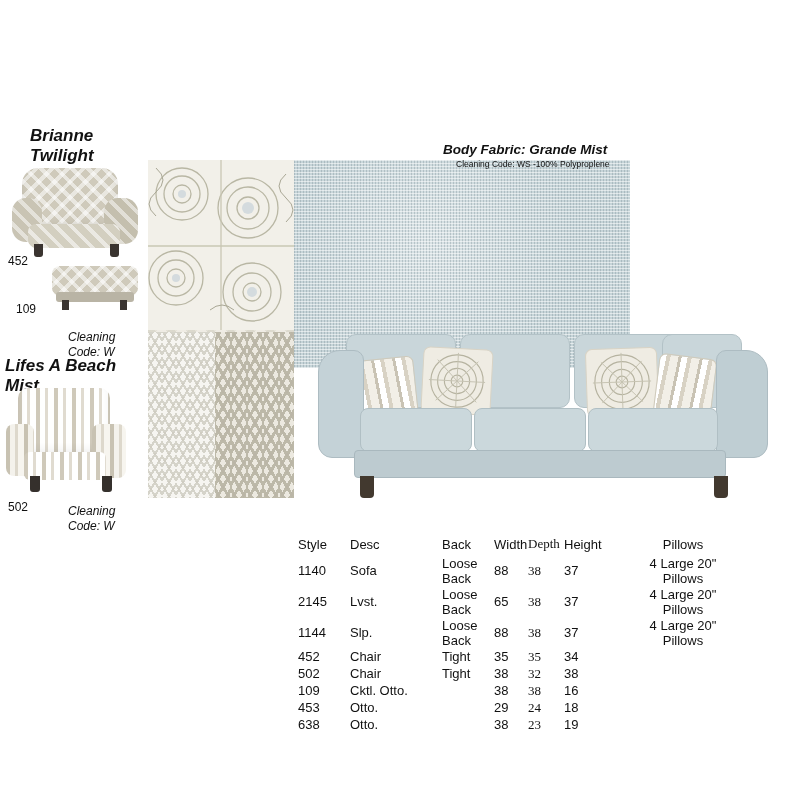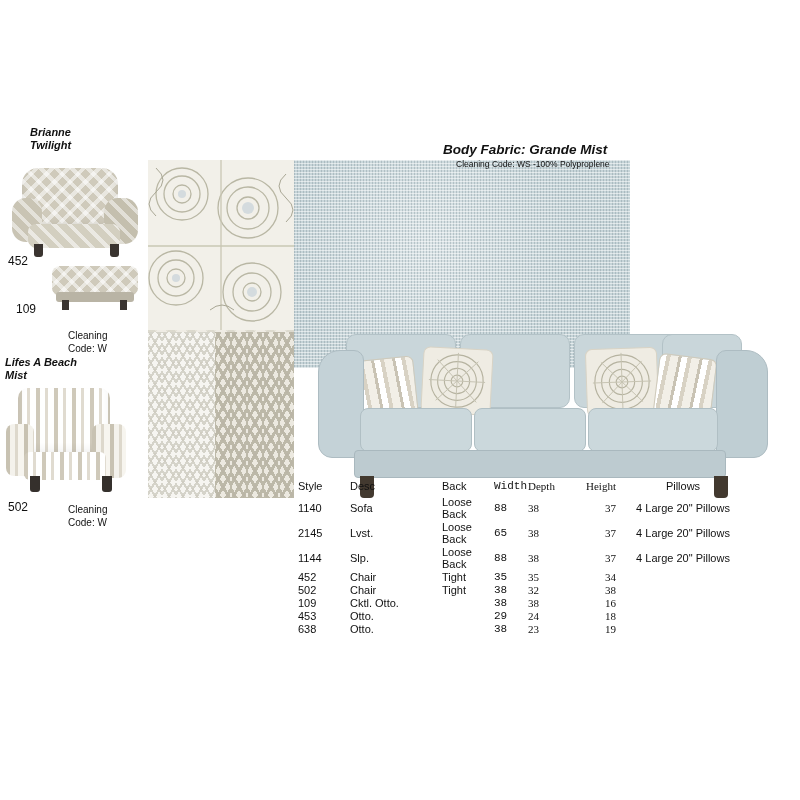--- a/index.html
+++ b/index.html
@@ -61,21 +61,21 @@
       repeating-linear-gradient(0deg, rgba(255,255,255,0.55) 0 1px, rgba(255,255,255,0) 1px 3px),
       repeating-linear-gradient(90deg, rgba(120,140,148,0.35) 0 1px, rgba(255,255,255,0) 1px 3px),
       radial-gradient(circle at 40% 40%, rgba(255,255,255,0.35), rgba(255,255,255,0) 60%);
   }
 
   
   .label-italic {
     position: absolute;
     font-style: italic;
     font-weight: bold;
-    font-size: 11px;
+    font-size: 17px;
     color: #111;
     line-height: 1.15;
     white-space: pre-line;
   }
   #label-brianne { left: 30px; top: 126px; }
   #label-lifes-a-beach { left: 5px; top: 356px; }
 
   #body-fabric-title {
     position: absolute;
     left: 443px; top: 142px;
@@ -91,21 +91,21 @@
   .style-number {
     position: absolute;
     font-size: 12px; color: #111;
   }
   #num-452 { left: 8px; top: 254px; }
   #num-109 { left: 16px; top: 302px; }
   #num-502 { left: 8px; top: 500px; }
 
   .cleaning-note {
     position: absolute;
-    font-size: 10px; color: #111;
+    font-size: 12px; font-style: italic; color: #111;
     line-height: 1.25; white-space: pre-line;
   }
   #cleaning-109 { left: 68px; top: 330px; }
   #cleaning-502 { left: 68px; top: 504px; }
 
   
   
   #chair-brianne {
     position: absolute; left: 12px; top: 168px; width: 140px; height: 90px;
   }
@@ -270,34 +270,34 @@
   #pillow-stripe-2 {
     left: 338px; top: 40px; width: 58px; height: 62px;
     background-image: repeating-linear-gradient(95deg,
       #ffffff 0 6px, #d8d2c4 6px 10px, #f2efe7 10px 18px, #c9c3b4 18px 21px);
     transform: rotate(7deg);
     border: 1px solid #cfcabb;
   }
 
   
   #spec-table {
-    position: absolute; left: 298px; top: 480px;
-    font-size: 11px; color: #111;
+    position: absolute; left: 298px; top: 536px;
+    font-size: 13px; color: #111;
     border-collapse: collapse;
   }
   #spec-table th {
     font-weight: normal; text-align: left; padding: 0 0 3px 0;
   }
   #spec-table td { padding: 0.5px 0; }
   #spec-table .c-style { width: 52px; }
   #spec-table .c-desc  { width: 72px; }
   #spec-table .c-back  { width: 72px; text-align: left; }
-  #spec-table .c-width { width: 34px; text-align: left; font-family: Liberation Mono, monospace; }
+  #spec-table .c-width { width: 34px; text-align: left; }
   #spec-table .c-depth { width: 36px; text-align: left; font-family: Liberation Serif, serif; }
-  #spec-table .c-height{ width: 52px; text-align: right; font-family: Liberation Serif, serif; }
+  #spec-table .c-height{ width: 52px; text-align: left; }
   #spec-table .c-pillows { width: 120px; text-align: center; }
   #spec-table th.c-back { padding-left: 20px; }
   #spec-table td.c-back { padding-left: 20px; }
   #spec-table th.c-pillows { padding-left: 14px; }
   #spec-table td.c-pillows { padding-left: 14px; }
 </style>
 </head>
 <body>
 
 <div id="sheet">

